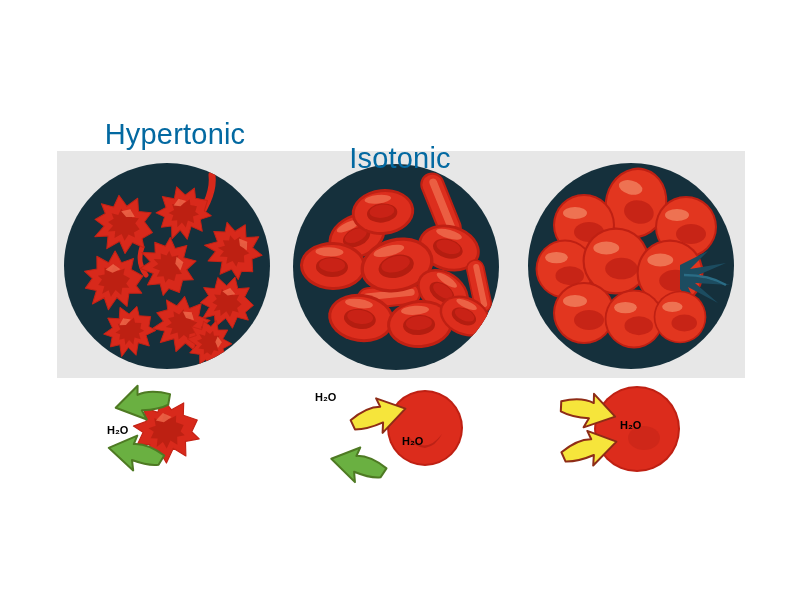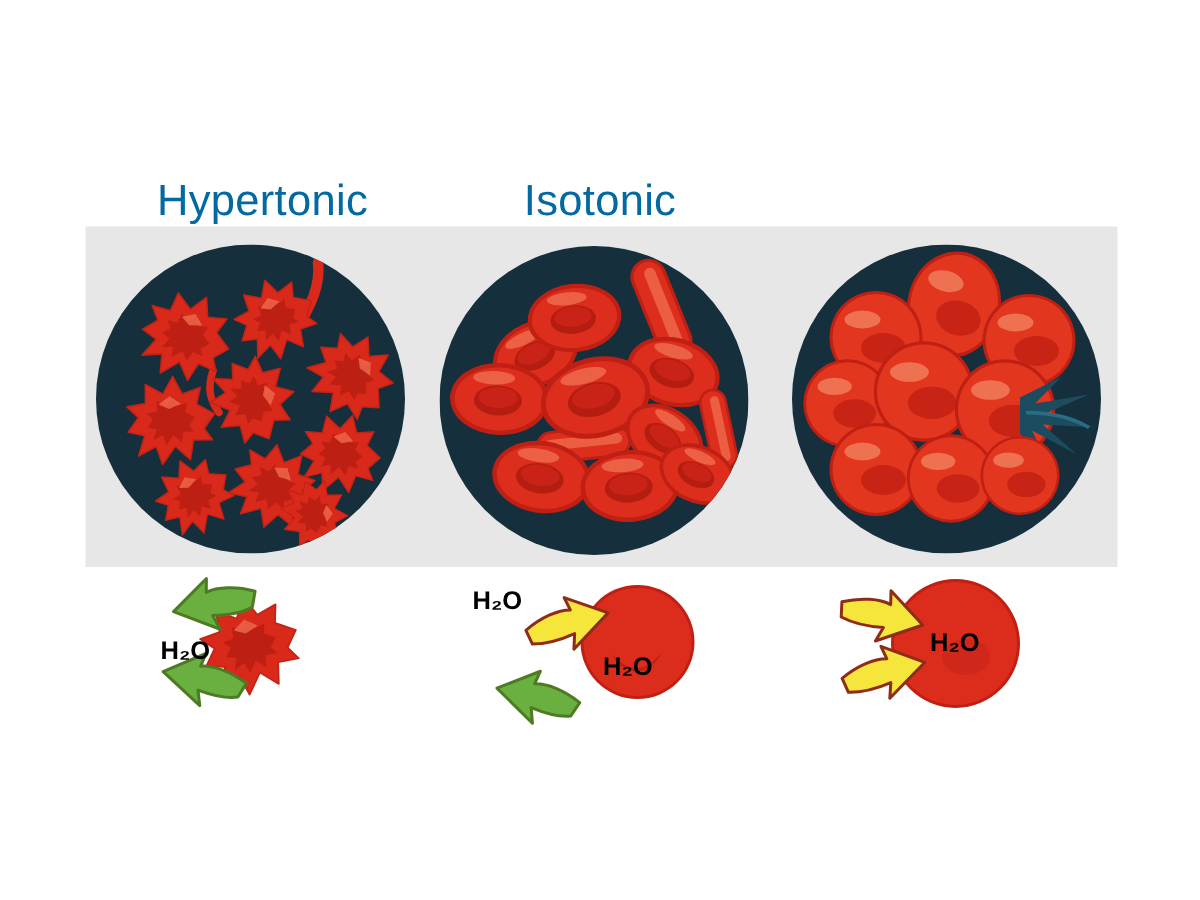--- a/index.html
+++ b/index.html
@@ -8,31 +8,31 @@
     font-family:"Liberation Sans","DejaVu Sans",sans-serif;
   }
   .band{
     position:absolute;left:57px;top:151px;width:688px;height:227px;
     background:#e7e7e7;z-index:1;
   }
   .title{
     position:absolute;top:118px;width:200px;text-align:center;
     font-size:29px;font-weight:400;color:#0369a1;z-index:3;letter-spacing:0.2px;
   }
-  .t1{left:75px;} .t2{left:300px;} .t3{left:533px;}
+  .t1{left:75px;} .t2{left:300px;margin-top:24px;} .t3{left:533px;}
   .view{position:absolute;z-index:2;}
   .v1{left:64px;top:163px;}
   .v2{left:293px;top:164px;}
   .v3{left:528px;top:163px;}
   .mini{position:absolute;z-index:4;overflow:visible;}
   .m1{left:95px;top:383px;}
   .m2{left:312px;top:380px;}
   .m3{left:552px;top:378px;}
   .h2o{
-    position:absolute;z-index:6;font-size:17px;font-weight:700;color:#000;
+    position:absolute;z-index:6;font-size:11px;font-weight:700;color:#000;
     line-height:1;white-space:nowrap;
   }
   .h2o.w1{left:107px;top:425px;}
   .h2o.w2a{left:315px;top:392px;}
   .h2o.w2b{left:402px;top:436px;}
   .h2o.w3{left:620px;top:420px;}
 </style>
 </head>
 <body>
 

